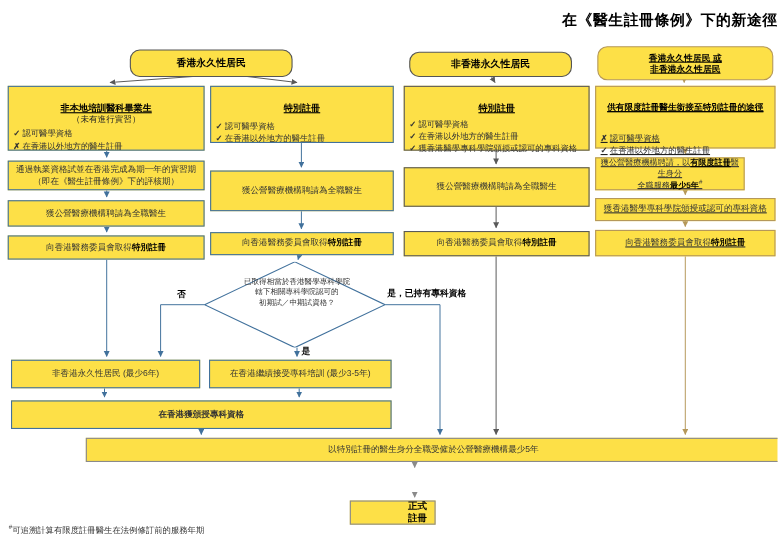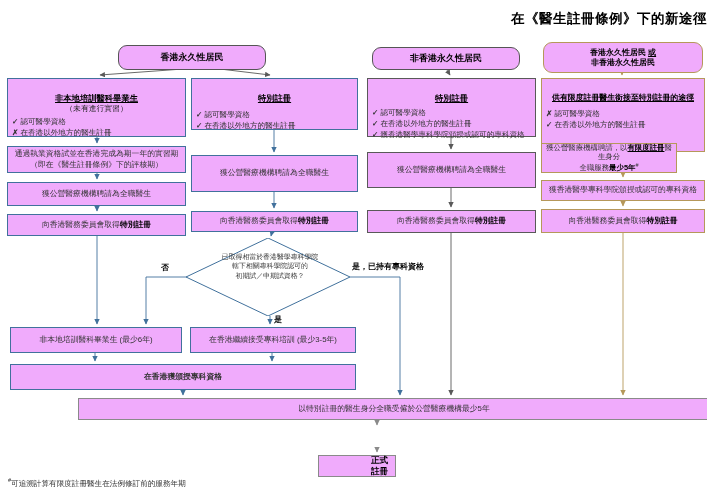--- a/index.html
+++ b/index.html
@@ -2,25 +2,25 @@
 <html><head>
 <meta charset="utf-8">
 <style>
   html,body{margin:0;padding:0;background:#fff;}
   #canvas{
     position:relative;width:707px;height:500px;background:#fff;overflow:hidden;
     font-family:"Liberation Sans",sans-serif;color:#222;
   }
   .abs{position:absolute;box-sizing:border-box;}
   #flow-title{left:0;right:0;top:10px;text-align:right;font-size:13.5px;font-weight:bold;color:#000;letter-spacing:.5px;}
-  .node{background:#f0abfc;border:1.3px solid #555;display:flex;flex-direction:column;align-items:center;justify-content:center;text-align:center;z-index:2;}
+  .node{background:#fde047;border:1.3px solid #555;display:flex;flex-direction:column;align-items:center;justify-content:center;text-align:center;z-index:2;}
   .round{border-radius:9px;font-weight:bold;font-size:9px;color:#000;line-height:1.25;}
   .blue{border-color:#41719c;}
   .dark{border-color:#595959;}
-  .gold{border-color:#b5985a;}
+  .gold{border-color:#b5985a;text-decoration:underline;}
   .gray{border-color:#8a8a8a;}
   .hdr{justify-content:flex-start;padding:14px 4px;}
   .hdr-title{font-weight:bold;text-decoration:underline;font-size:8.3px;color:#000;line-height:1.3;}
   .hdr-sub{font-size:7.8px;color:#222;line-height:1.25;}
   .checks{align-self:flex-start;text-align:left;font-size:7.6px;line-height:1.45;margin-top:2px;color:#333;}
   .checks .mark{font-weight:bold;margin-right:2px;}
   .step{font-size:7.8px;line-height:1.3;color:#333;padding:2px 3px;}
   .b{font-weight:bold;color:#000;}
   .bu{font-weight:bold;text-decoration:underline;color:#000;}
   sup{font-size:5.5px;}
@@ -120,23 +120,23 @@
 
   <div class="abs node dark hdr" style="left:367px;top:78px;width:169px;height:59px;">
     <span class="hdr-title">特別註冊</span>
     <div class="checks" style="margin-top:3px;">
       <div><span class="mark">✓</span><span>認可醫學資格</span></div>
       <div><span class="mark">✓</span><span>在香港以外地方的醫生註冊</span></div>
       <div><span class="mark">✓</span><span>獲香港醫學專科學院頒授或認可的專科資格</span></div>
     </div>
   </div>
 
-  <div class="abs node gold hdr" style="left:541px;top:78px;width:164px;height:74px;">
+  <div class="abs node gold hdr" style="left:541px;top:78px;width:164px;height:57px;">
     <span class="hdr-title" style="font-size:7.9px;">供有限度註冊醫生銜接至特別註冊的途徑</span>
-    <div class="checks" style="margin-top:5px;">
+    <div class="checks" style="margin-top:17px;">
       <div><span class="mark">✗</span><span>認可醫學資格</span></div>
       <div><span class="mark">✓</span><span>在香港以外地方的醫生註冊</span></div>
     </div>
   </div>
 
   <div class="abs node blue step" style="left:7px;top:146px;width:179px;height:27px;">
     <span>通過執業資格試並在香港完成為期一年的實習期</span>
     <span>（即在《醫生註冊條例》下的評核期）</span>
   </div>
   <div class="abs node blue step" style="left:7px;top:182px;width:179px;height:24px;">
@@ -178,21 +178,21 @@
     <div>已取得相當於香港醫學專科學院</div>
     <div>轄下相關專科學院認可的</div>
     <div>初期試／中期試資格？</div>
   </div>
 
   <div class="abs lbl" style="left:161px;top:262px;">否</div>
   <div class="abs lbl" style="left:274px;top:314px;">是</div>
   <div class="abs lbl" style="left:352px;top:261px;">是，已持有專科資格</div>
 
   <div class="abs node blue step" style="left:10px;top:327px;width:172px;height:26px;">
-    <span>非本地培訓醫科畢業生 (最少6年)</span>
+    <span>非香港永久性居民 (最少6年)</span>
   </div>
   <div class="abs node blue step" style="left:190px;top:327px;width:166px;height:26px;">
     <span>在香港繼續接受專科培訓 (最少3-5年)</span>
   </div>
   <div class="abs node blue step" style="left:10px;top:364px;width:346px;height:26px;font-weight:bold;">
     <span>在香港獲頒授專科資格</span>
   </div>
 
   <div class="abs node gray step" style="left:78px;top:398px;width:632px;height:22px;">
     <span>以特別註冊的醫生身分全職受僱於公營醫療機構最少5年</span>

